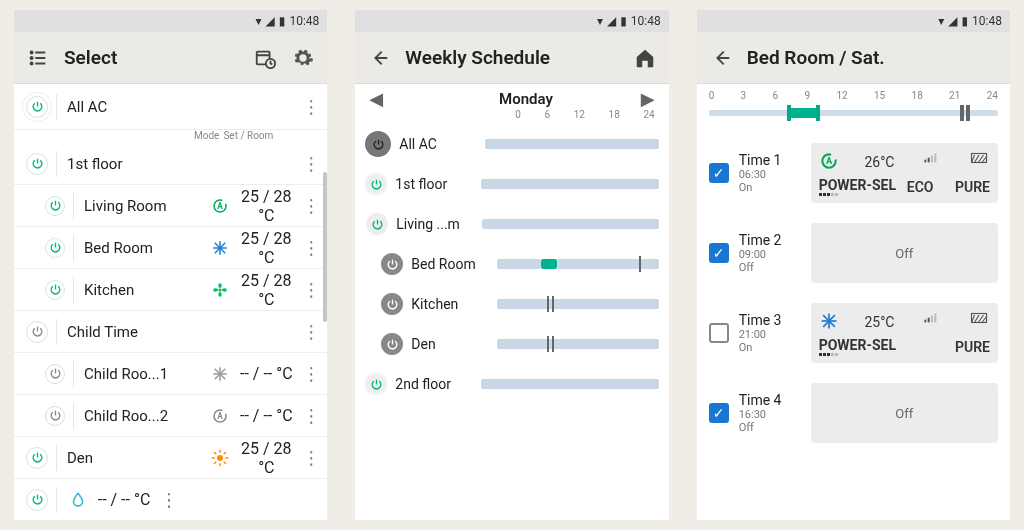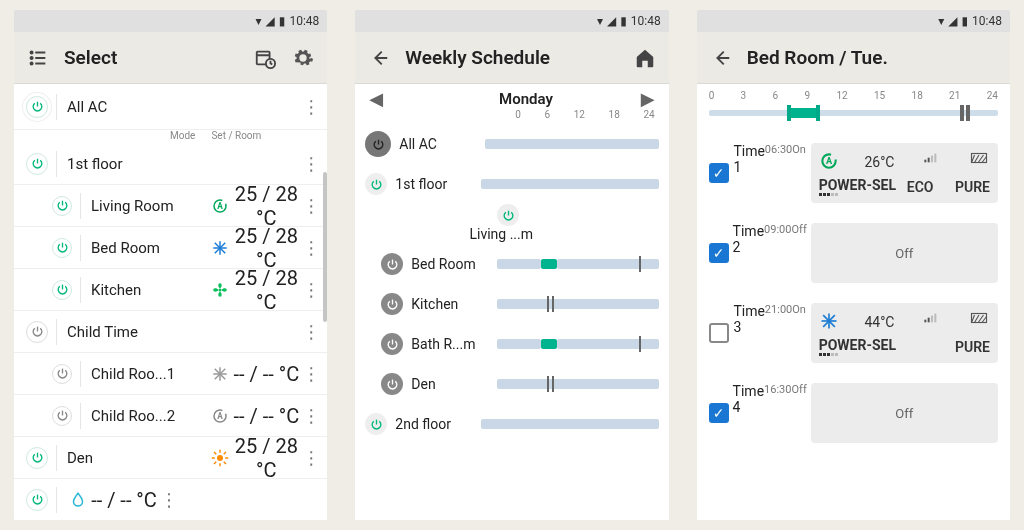--- a/index.html
+++ b/index.html
@@ -64,24 +64,24 @@
     margin: 0 8px 0 12px;
     font-size:13px;
     position:relative;
   }
   .pwr.on { color:#00b87a; border-color:#cfe9df; }
   .pwr.off{ color:#888; border-color:#ddd; }
   .pwr-small { width:20px;height:20px; }
   .sep { width:1px; height:26px; background:#e5e5e5; margin-right:10px;}
   .s1-name { flex:1; font-size:15px; }
   .mode-ico { width:22px; display:flex; justify-content:center; }
-  .temp { width:70px; font-size:20px; text-align:center; }
+  .temp { width:70px; font-size:16px; text-align:center; }
   .more { width:20px; color:#777; font-size:18px; text-align:center; }
-  .s1-sub { padding-left:26px;justify-content:space-between; }
-  .s1-colhdr { font-size:10px; color:#888; display:flex; padding:0 30px 2px 0; justify-content:flex-end; gap:16px;}
+  .s1-sub { padding-left:19px;justify-content:space-between; }
+  .s1-colhdr { font-size:10px; color:#888; display:flex; padding:0 30px 2px 0; justify-content:flex-end; gap:4px;}
   .scrollhint { position:absolute; right:0; top:88px; width:4px; height:150px; background:#c5c5c5; border-radius:2px;}
 
   
   .dayhdr { display:flex; align-items:center; justify-content:space-between; padding:4px 14px 0; }
   .dayhdr .arrow { color:#666; font-size:18px; }
   .dayhdr .dayname { font-size:15px; font-weight:600;margin-left:28px; }
   .s2-scale { display:flex; justify-content:space-between; font-size:10px; color:#888; padding:0 14px 4px 160px;}
   .s2-row { display:flex; align-items:center; height:40px; padding:0 10px; }
   .s2-pwr {
     width:22px;height:22px;border-radius:50%;
@@ -107,21 +107,21 @@
   .s3-card {
     display:flex; align-items:stretch; padding:10px 12px; gap:10px;
   }
   .chk {
     width:20px;height:20px; border:2px solid #1976d2; border-radius:3px;
     display:flex;align-items:center;justify-content:center;
     color:#fff; font-size:14px; align-self:center;
   }
   .chk.checked { background:#1976d2; }
   .chk.unchecked { border-color:#888; }
-  .timecol { width:62px; display:flex; flex-direction:row; justify-content:center;}
+  .timecol { width:62px; display:flex; flex-direction:column; justify-content:center;}
   .timecol .ttl { font-size:14px;}
   .timecol .sub { font-size:11px; color:#777;}
   .statebox {
     flex:1; background:#ececec; border-radius:4px;
     display:flex; flex-direction:column; justify-content:center;
     align-items:center; padding:6px 8px;
     min-height:60px;
     font-size:13px; color:#666;
   }
   .statebox.rich { align-items:stretch; }
@@ -412,21 +412,21 @@
           <svg viewBox="0 0 24 24" width="13" height="13" fill="none" stroke="currentColor" stroke-width="2.5">
             <path d="M12 3v9"></path>
             <path d="M7 6a8 8 0 1010 0"></path>
           </svg>
         </span>
       <span class="s2-name">1st floor</span>
       <div class="s2-bar">
           <div class="seg gray" style="left:0%;width:100%"></div>
         </div>
       </div>
-      <div class="s2-row" style="padding-left: 11px; flex-direction: column;">
+      <div class="s2-row" style="padding-left: 11px;">
       <span class="s2-pwr on">
           <svg viewBox="0 0 24 24" width="13" height="13" fill="none" stroke="currentColor" stroke-width="2.5">
             <path d="M12 3v9"></path>
             <path d="M7 6a8 8 0 1010 0"></path>
           </svg>
         </span>
       <span class="s2-name">Living ...m</span>
       <div class="s2-bar">
           <div class="seg gray" style="left:0%;width:100%"></div>
         </div>
@@ -460,35 +460,20 @@
           <div class="tickv" style="left:34%"></div>
         </div>
       </div>
       <div class="s2-row" style="padding-left: 26px;">
       <span class="s2-pwr off">
           <svg viewBox="0 0 24 24" width="13" height="13" fill="none" stroke="currentColor" stroke-width="2.5">
             <path d="M12 3v9"></path>
             <path d="M7 6a8 8 0 1010 0"></path>
           </svg>
         </span>
-      <span class="s2-name">Bath R...m</span>
-      <div class="s2-bar">
-          <div class="seg gray" style="left:0%;width:27%"></div>
-          <div class="seg green" style="left:27%;width:10%"></div>
-          <div class="seg gray" style="left:37%;width:63%"></div>
-          <div class="tickv" style="left:88%"></div>
-        </div>
-      </div>
-      <div class="s2-row" style="padding-left: 26px;">
-      <span class="s2-pwr off">
-          <svg viewBox="0 0 24 24" width="13" height="13" fill="none" stroke="currentColor" stroke-width="2.5">
-            <path d="M12 3v9"></path>
-            <path d="M7 6a8 8 0 1010 0"></path>
-          </svg>
-        </span>
       <span class="s2-name">Den</span>
       <div class="s2-bar">
           <div class="seg gray" style="left:0%;width:100%"></div>
           <div class="tickv" style="left:31%"></div>
           <div class="tickv" style="left:34%"></div>
         </div>
       </div>
       <div class="s2-row">
       <span class="s2-pwr on">
           <svg viewBox="0 0 24 24" width="13" height="13" fill="none" stroke="currentColor" stroke-width="2.5">
@@ -510,21 +495,21 @@
     <span>◢</span>
     <span>▮</span>
     <span>10:48</span>
   </div>
   <div class="appbar">
     <span class="iconbtn">
       <svg viewBox="0 0 24 24" width="22" height="22" fill="none" stroke="#444" stroke-width="2">
           <path d="M15 5l-7 7 7 7M8 12h13"></path>
         </svg>
     </span>
-    <span class="title">Bed Room / Tue.</span>
+    <span class="title">Bed Room / Sat.</span>
   </div>
   <div class="s3-scale" id="s3-scale">
       <span>0</span>
       <span>3</span>
       <span>6</span>
       <span>9</span>
       <span>12</span>
       <span>15</span>
       <span>18</span>
       <span>21</span>
@@ -607,21 +592,21 @@
       <div class="statebox rich">
         <div class="rich-row">
           <span><svg viewBox="0 0 24 24" width="20" height="20">
                 <g stroke="#1d7dd4" stroke-width="2">
                   <line x1="12" y1="3" x2="12" y2="21"></line>
                   <line x1="3" y1="12" x2="21" y2="12"></line>
                   <line x1="5" y1="5" x2="19" y2="19"></line>
                   <line x1="19" y1="5" x2="5" y2="19"></line>
                 </g>
               </svg></span>
-          <span>44°C</span>
+          <span>25°C</span>
           <span><svg viewBox="0 0 24 24" width="22" height="16">
                 <rect x="2" y="10" width="3" height="4" fill="#555"></rect>
                 <rect x="7" y="7" width="3" height="7" fill="#555"></rect>
                 <rect x="12" y="4" width="3" height="10" fill="#bbb"></rect>
                 <rect x="17" y="1" width="3" height="13" fill="#bbb"></rect>
               </svg></span>
           <span><svg viewBox="0 0 24 24" width="22" height="18" fill="none" stroke="#555" stroke-width="1.5">
                 <rect x="2" y="2" width="20" height="12"></rect>
                 <line x1="6" y1="4" x2="2" y2="14"></line>
                 <line x1="12" y1="4" x2="6" y2="14"></line>

